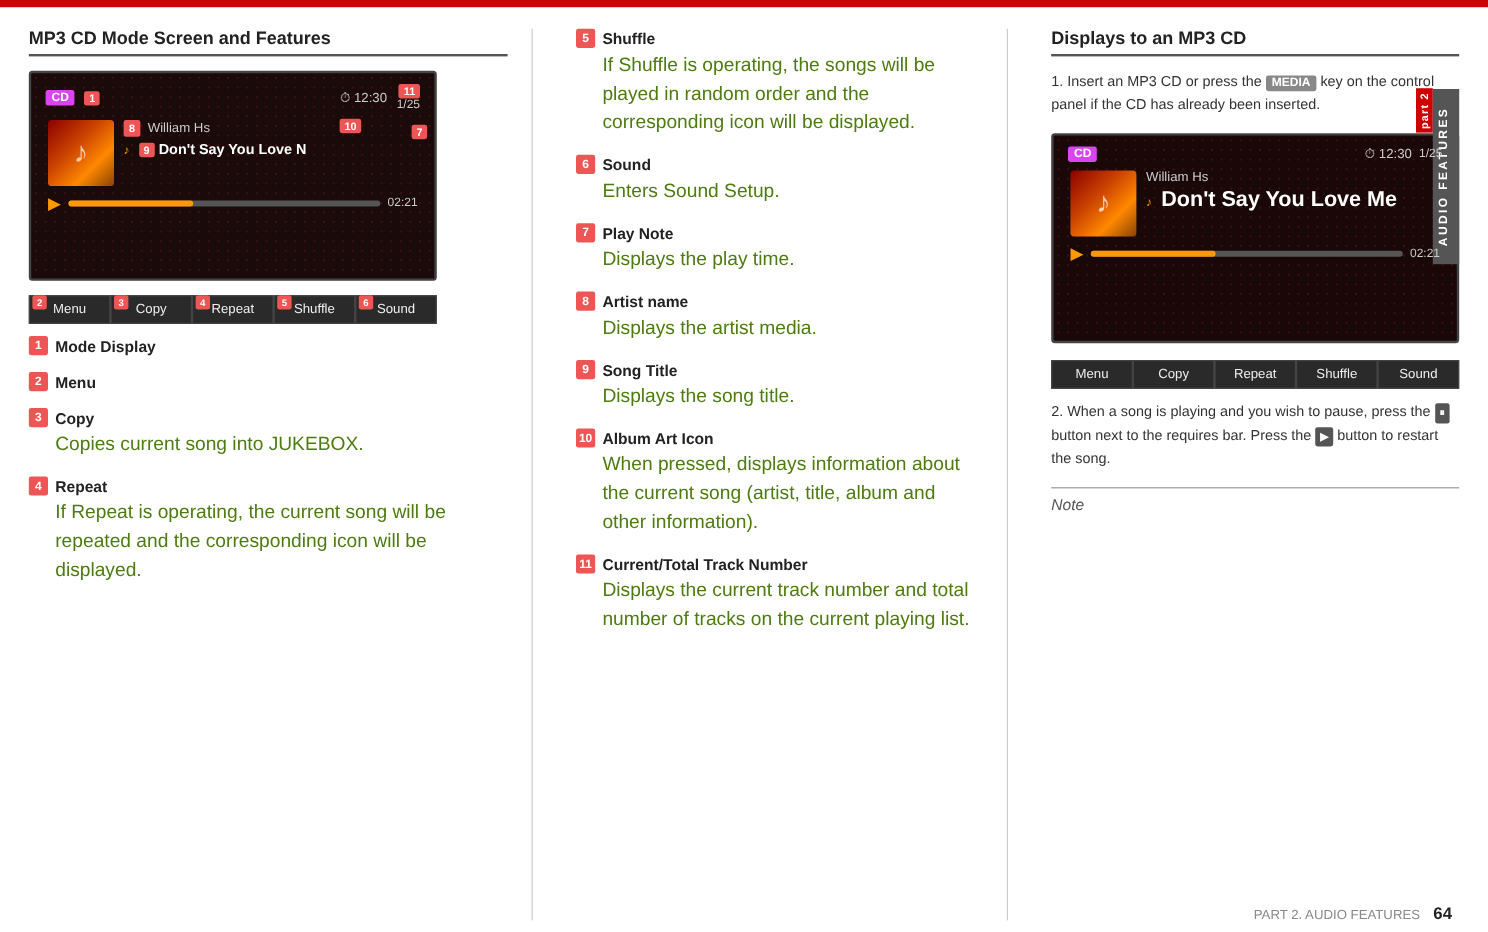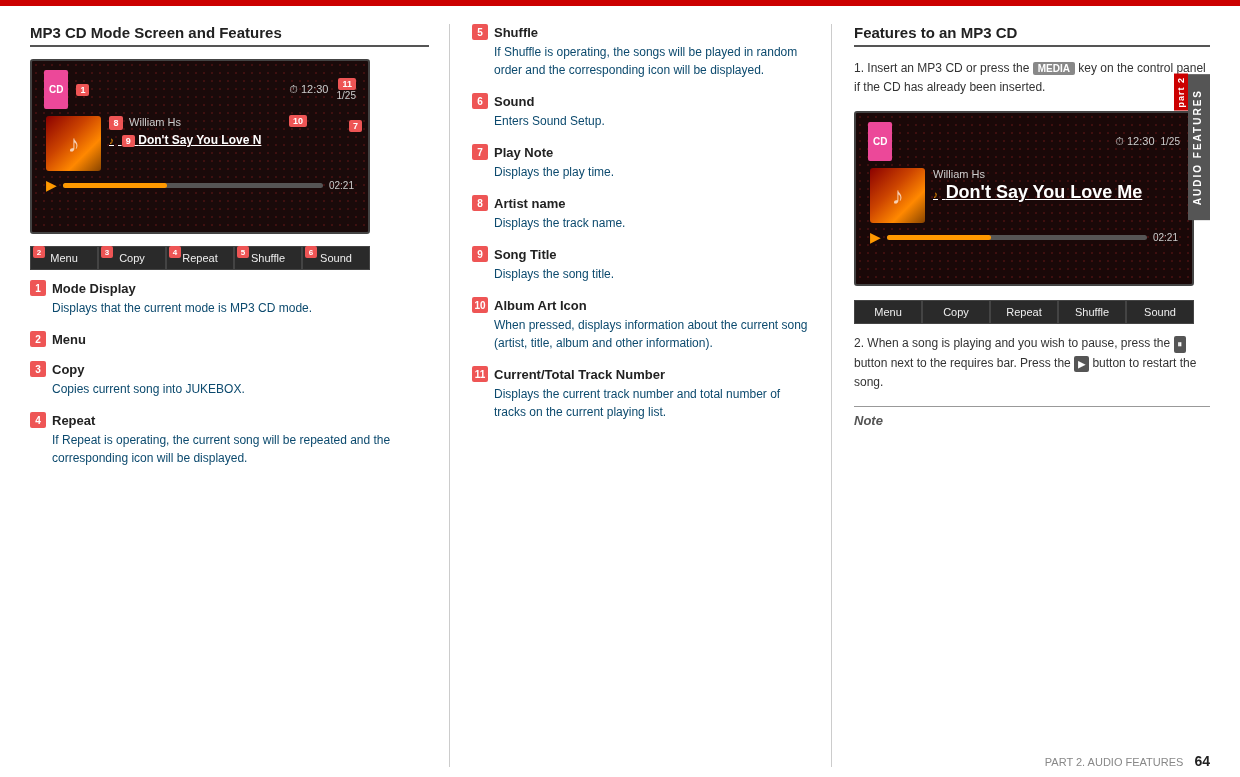--- a/index.html
+++ b/index.html
@@ -16,21 +16,22 @@
     .top-bar {
       height: 6px;
       background: #c00;
       width: 100%;
     }
     .page-content {
       display: flex;
       flex-direction: row;
       padding: 18px 30px 10px 30px;
       height: calc(100% - 6px);
-      gap: 2px;
+      gap: 16px;
+      justify-content: center;
     }
     
     .col-left {
       width: 420px;
       flex-shrink: 0;
       padding-right: 20px;
       border-right: 1px solid #ccc;
     }
     
     .col-mid {
@@ -64,25 +65,25 @@
       width: 340px;
       height: 175px;
     }
     .player-top-bar {
       display: flex;
       justify-content: space-between;
       align-items: center;
       padding: 3px 6px;
     }
     .player-cd-badge {
-      background: #ec4899;
+      background: #d946ef;
       color: #fff;
       font-size: 10px;
       font-weight: bold;
-      padding: 14px 5px;
+      padding: 1px 5px;
       border-radius: 2px;
     }
     .player-num-badge {
       background: #e55;
       color: #fff;
       font-size: 9px;
       font-weight: bold;
       padding: 1px 4px;
       border-radius: 2px;
       margin-left: 4px;
@@ -120,21 +121,20 @@
       font-size: 11px;
       margin-bottom: 2px;
     }
     .track-title {
       color: #fff;
       font-size: 13px;
       font-weight: bold;
       white-space: nowrap;
       overflow: hidden;
       text-overflow: ellipsis;
-      text-decoration: underline;
     }
     .track-title-note {
       color: #ff9900;
       font-size: 10px;
       margin-right: 4px;
     }
     .badge-sm {
       background: #e55;
       color: #fff;
       font-size: 9px;
@@ -221,22 +221,22 @@
       font-weight: bold;
       width: 16px;
       height: 16px;
       border-radius: 2px;
       display: inline-flex;
       align-items: center;
       justify-content: center;
       flex-shrink: 0;
     }
     .feature-desc {
-      font-size: 12px;
-      color: #0c4a6e;
+      font-size: 16px;
+      color: #4d7c0f;
       line-height: 1.5;
       padding-left: 22px;
     }
     
     .section-title-right {
       font-size: 15px;
       font-weight: bold;
       border-bottom: 2px solid #555;
       padding-bottom: 4px;
       margin-bottom: 12px;
@@ -256,21 +256,21 @@
       border-radius: 2px;
       display: inline;
     }
     .note-section {
       border-top: 1px solid #999;
       margin-top: 8px;
       padding-top: 6px;
     }
     .note-title {
       font-style: italic;
-      font-weight: bold;
+      font-weight: normal;
       font-size: 13px;
       color: #555;
       margin-bottom: 4px;
     }
     .note-bullet {
       font-size: 12px;
       color: #333;
       line-height: 1.5;
       padding-left: 12px;
       position: relative;
@@ -454,21 +454,20 @@
         <span class="ctrl-btn-num">6</span>Sound
       </div>
     </div>
 
     <div style="margin-top:10px;">
       <div class="feature-item">
         <div class="feature-title">
           <span class="feature-num">1</span>
           <span>Mode Display</span>
         </div>
-        <div class="feature-desc">Displays that the current mode is MP3 CD mode.</div>
       </div>
       <div class="feature-item">
         <div class="feature-title">
           <span class="feature-num">2</span>
           <span>Menu</span>
         </div>
       </div>
       <div class="feature-item">
         <div class="feature-title">
           <span class="feature-num">3</span>
@@ -507,21 +506,21 @@
           <span class="feature-num">7</span>
           <span>Play Note</span>
         </div>
         <div class="feature-desc">Displays the play time.</div>
       </div>
       <div class="feature-item">
         <div class="feature-title">
           <span class="feature-num">8</span>
           <span>Artist name</span>
         </div>
-        <div class="feature-desc">Displays the track name.</div>
+        <div class="feature-desc">Displays the artist media.</div>
       </div>
       <div class="feature-item">
         <div class="feature-title">
           <span class="feature-num">9</span>
           <span>Song Title</span>
         </div>
         <div class="feature-desc">Displays the song title.</div>
       </div>
       <div class="feature-item">
         <div class="feature-title">
@@ -534,21 +533,21 @@
         <div class="feature-title">
           <span class="feature-num">11</span>
           <span>Current/Total Track Number</span>
         </div>
         <div class="feature-desc">Displays the current track number and total number of tracks on the current playing list.</div>
       </div>
     </div>
   </div>
 
   <div class="col-right">
-    <div class="section-title-right">Features to an MP3 CD</div>
+    <div class="section-title-right">Displays to an MP3 CD</div>
 
     <div class="numbered-item">
       <span>1. </span>
       <span>Insert an MP3 CD or press the</span>
       <span class="media-badge">MEDIA</span>
       <span>key on the control panel if the CD has already been inserted.</span>
     </div>
 
     <div class="player-screen-right">
       <div class="dot-pattern"></div>

